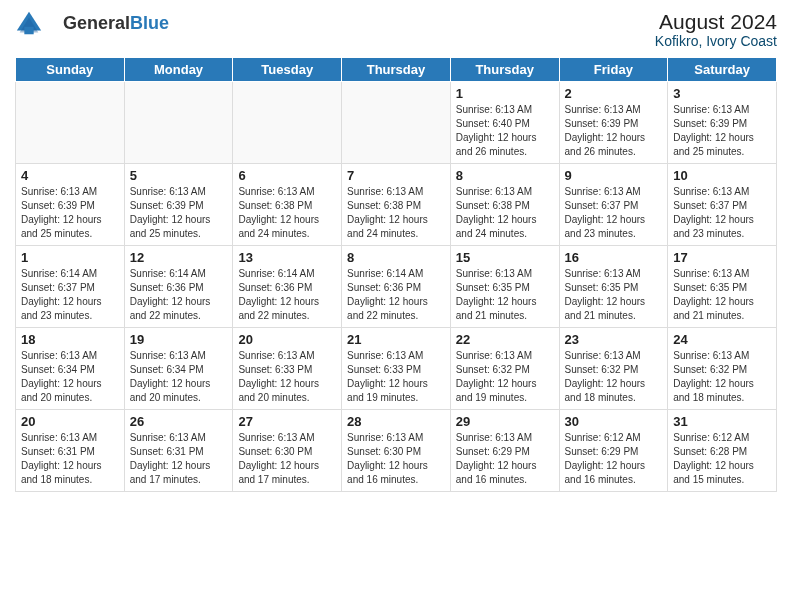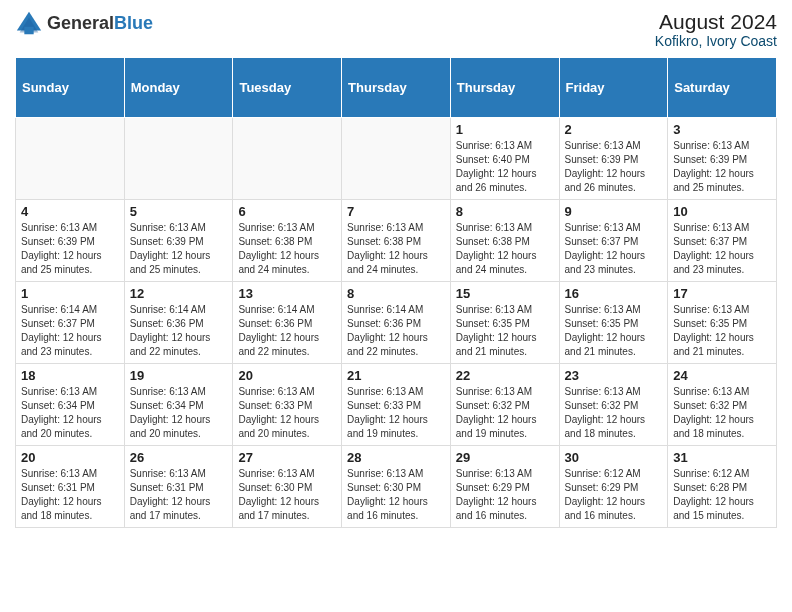--- a/index.html
+++ b/index.html
@@ -17,21 +17,21 @@
     }
     .header {
       display: flex;
       justify-content: space-between;
       align-items: flex-start;
       margin-bottom: 8px;
     }
     .logo {
       display: flex;
       align-items: center;
-      gap: 4px;
+      gap: 20px;
     }
     .logo-text {
       font-size: 18px;
       font-weight: bold;
       line-height: 1.1;
     }
     .logo-general { color: #333; }
     .logo-blue { color: #2979b8; }
     .logo-icon {
       width: 28px;
@@ -51,22 +51,22 @@
       color: #0c4a6e;
     }
     .calendar {
       width: 100%;
       border-collapse: collapse;
       table-layout: fixed;
     }
     .calendar th {
       background-color: #2979b8;
       color: #fff;
-      text-align: left;
-      padding: 22px 6px;
+      text-align: center;
+      padding: 4px 6px;
       font-size: 13px;
       font-weight: bold;
       border: 1px solid #fff;
     }
     .calendar td {
       vertical-align: top;
       border: 1px solid #ddd;
       padding: 4px 5px;
       font-size: 10.5px;
       color: #333;

